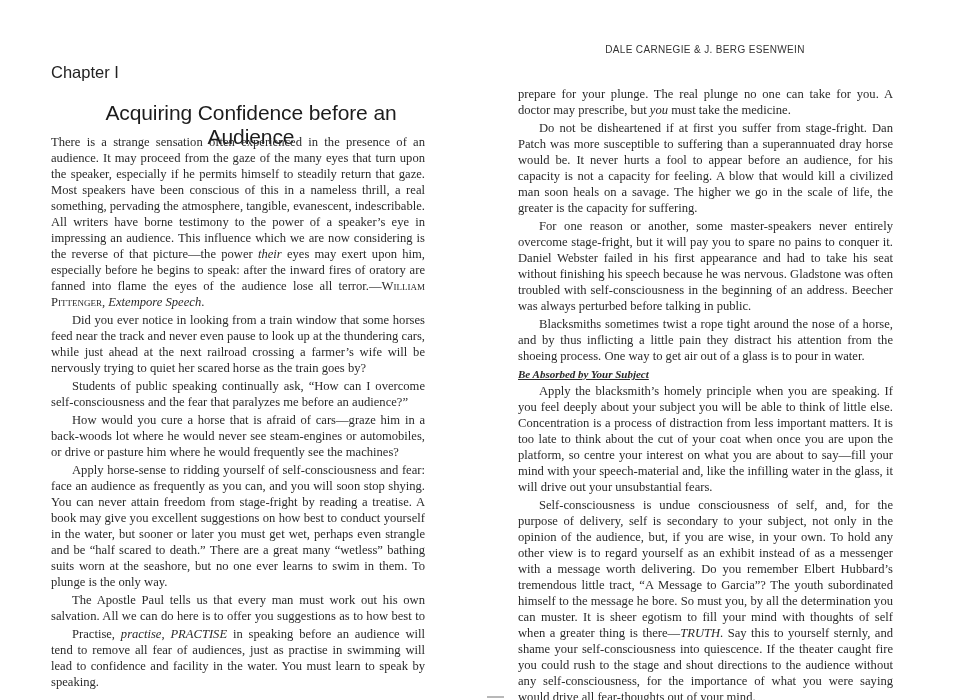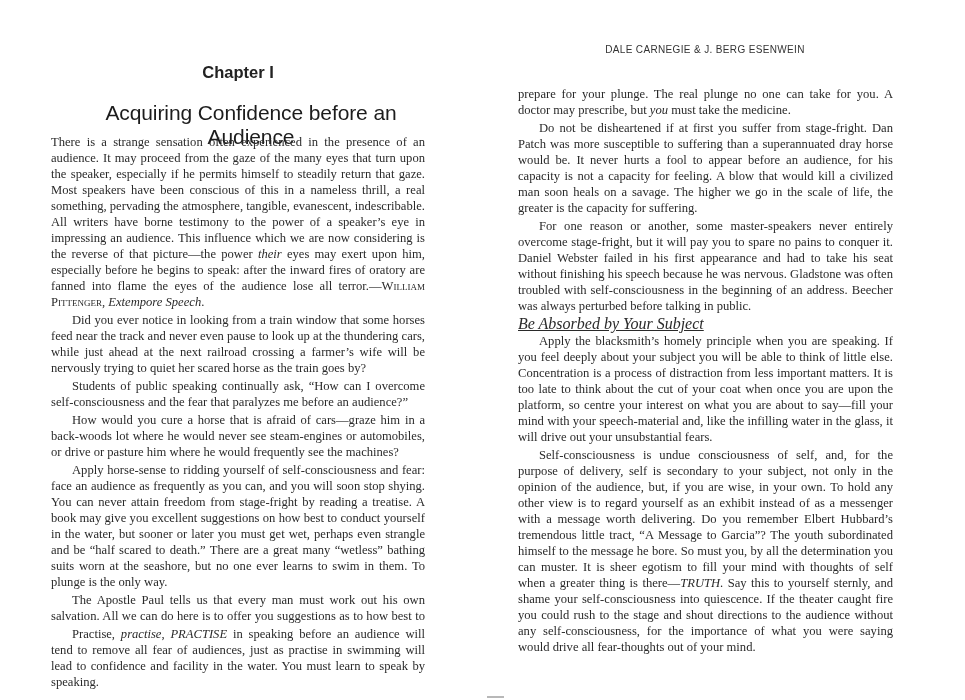--- a/index.html
+++ b/index.html
@@ -24,25 +24,24 @@
       font-family: "Liberation Sans", "DejaVu Sans", sans-serif;
       font-size: 10px;
       letter-spacing: 0.35px;
       color: #333;
     }
     .chapter-label {
       position: absolute;
       top: 63px;
       left: 51px;
       width: 374px;
-      text-align: center;
       font-family: "Liberation Sans", "DejaVu Sans", sans-serif;
       font-size: 16.5px;
       color: #222;
-      font-weight: bold;
+      font-weight: normal;
       margin: 0;
     }
     .chapter-title {
       position: absolute;
       top: 88px;
       left: 51px;
       width: 374px;
       text-align: center;
       font-family: "Liberation Sans", "DejaVu Sans", sans-serif;
       font-size: 21px;
@@ -59,25 +58,26 @@
       font-size: 12.6px;
       line-height: 16px;
       text-align: justify;
       hyphens: none;
       padding-bottom: 2px;
     }
     p.noindent { text-indent: 0; }
     .sc { font-variant: small-caps; }
     .subhead {
       margin: 0;
-      font-size: 16px;
+      font-size: 11px;
       line-height: 16px;
       font-style: italic;
       text-decoration: underline;
       padding-bottom: 1px;
+      font-weight: bold;
     }
     .bottom-mark {
       position: absolute;
       left: 487px;
       top: 696px;
       width: 17px;
       height: 2px;
       background: #b8b8b8;
     }
   </style>
@@ -96,18 +96,19 @@
   <p style="text-align-last: justify;">The Apostle Paul tells us that every man must work out his own salvation. All we can do here is to offer you suggestions as to how best to</p>
   <p><span>Practise, </span><em>practise</em><span>, </span><em>PRACTISE</em><span> in speaking before an audience will tend to remove all fear of audiences, just as practise in swimming will lead to confidence and facility in the water. You must learn to speak by speaking.</span></p>
 </div>
 
 <div class="running-head">DALE CARNEGIE &amp; J. BERG ESENWEIN</div>
 
 <div class="body-right">
   <p class="noindent"><span>prepare for your plunge. The real plunge no one can take for you. A doctor may prescribe, but </span><em>you</em><span> must take the medicine.</span></p>
   <p>Do not be disheartened if at first you suffer from stage-fright. Dan Patch was more susceptible to suffering than a superannuated dray horse would be. It never hurts a fool to appear before an audience, for his capacity is not a capacity for feeling. A blow that would kill a civilized man soon heals on a savage. The higher we go in the scale of life, the greater is the capacity for suffering.</p>
   <p>For one reason or another, some master-speakers never entirely overcome stage-fright, but it will pay you to spare no pains to conquer it. Daniel Webster failed in his first appearance and had to take his seat without finishing his speech because he was nervous. Gladstone was often troubled with self-consciousness in the beginning of an address. Beecher was always perturbed before talking in public.</p>
+  <p>Blacksmiths sometimes twist a rope tight around the nose of a horse, and by thus inflicting a little pain they distract his attention from the shoeing process. One way to get air out of a glass is to pour in water.</p>
   <div class="subhead">Be Absorbed by Your Subject</div>
   <p>Apply the blacksmith’s homely principle when you are speaking. If you feel deeply about your subject you will be able to think of little else. Concentration is a process of distraction from less important matters. It is too late to think about the cut of your coat when once you are upon the platform, so centre your interest on what you are about to say—fill your mind with your speech-material and, like the infilling water in the glass, it will drive out your unsubstantial fears.</p>
   <p><span>Self-consciousness is undue consciousness of self, and, for the purpose of delivery, self is secondary to your subject, not only in the opinion of the audience, but, if you are wise, in your own. To hold any other view is to regard yourself as an exhibit instead of as a messenger with a message worth delivering. Do you remember Elbert Hubbard’s tremendous little tract, “A Message to Garcia”? The youth subordinated himself to the message he bore. So must you, by all the determination you can muster. It is sheer egotism to fill your mind with thoughts of self when a greater thing is there—</span><em>TRUTH</em><span>. Say this to yourself sternly, and shame your self-consciousness into quiescence. If the theater caught fire you could rush to the stage and shout directions to the audience without any self-consciousness, for the importance of what you were saying would drive all fear-thoughts out of your mind.</span></p>
 </div>
 
 <div class="bottom-mark"></div>
 
 </body></html>

